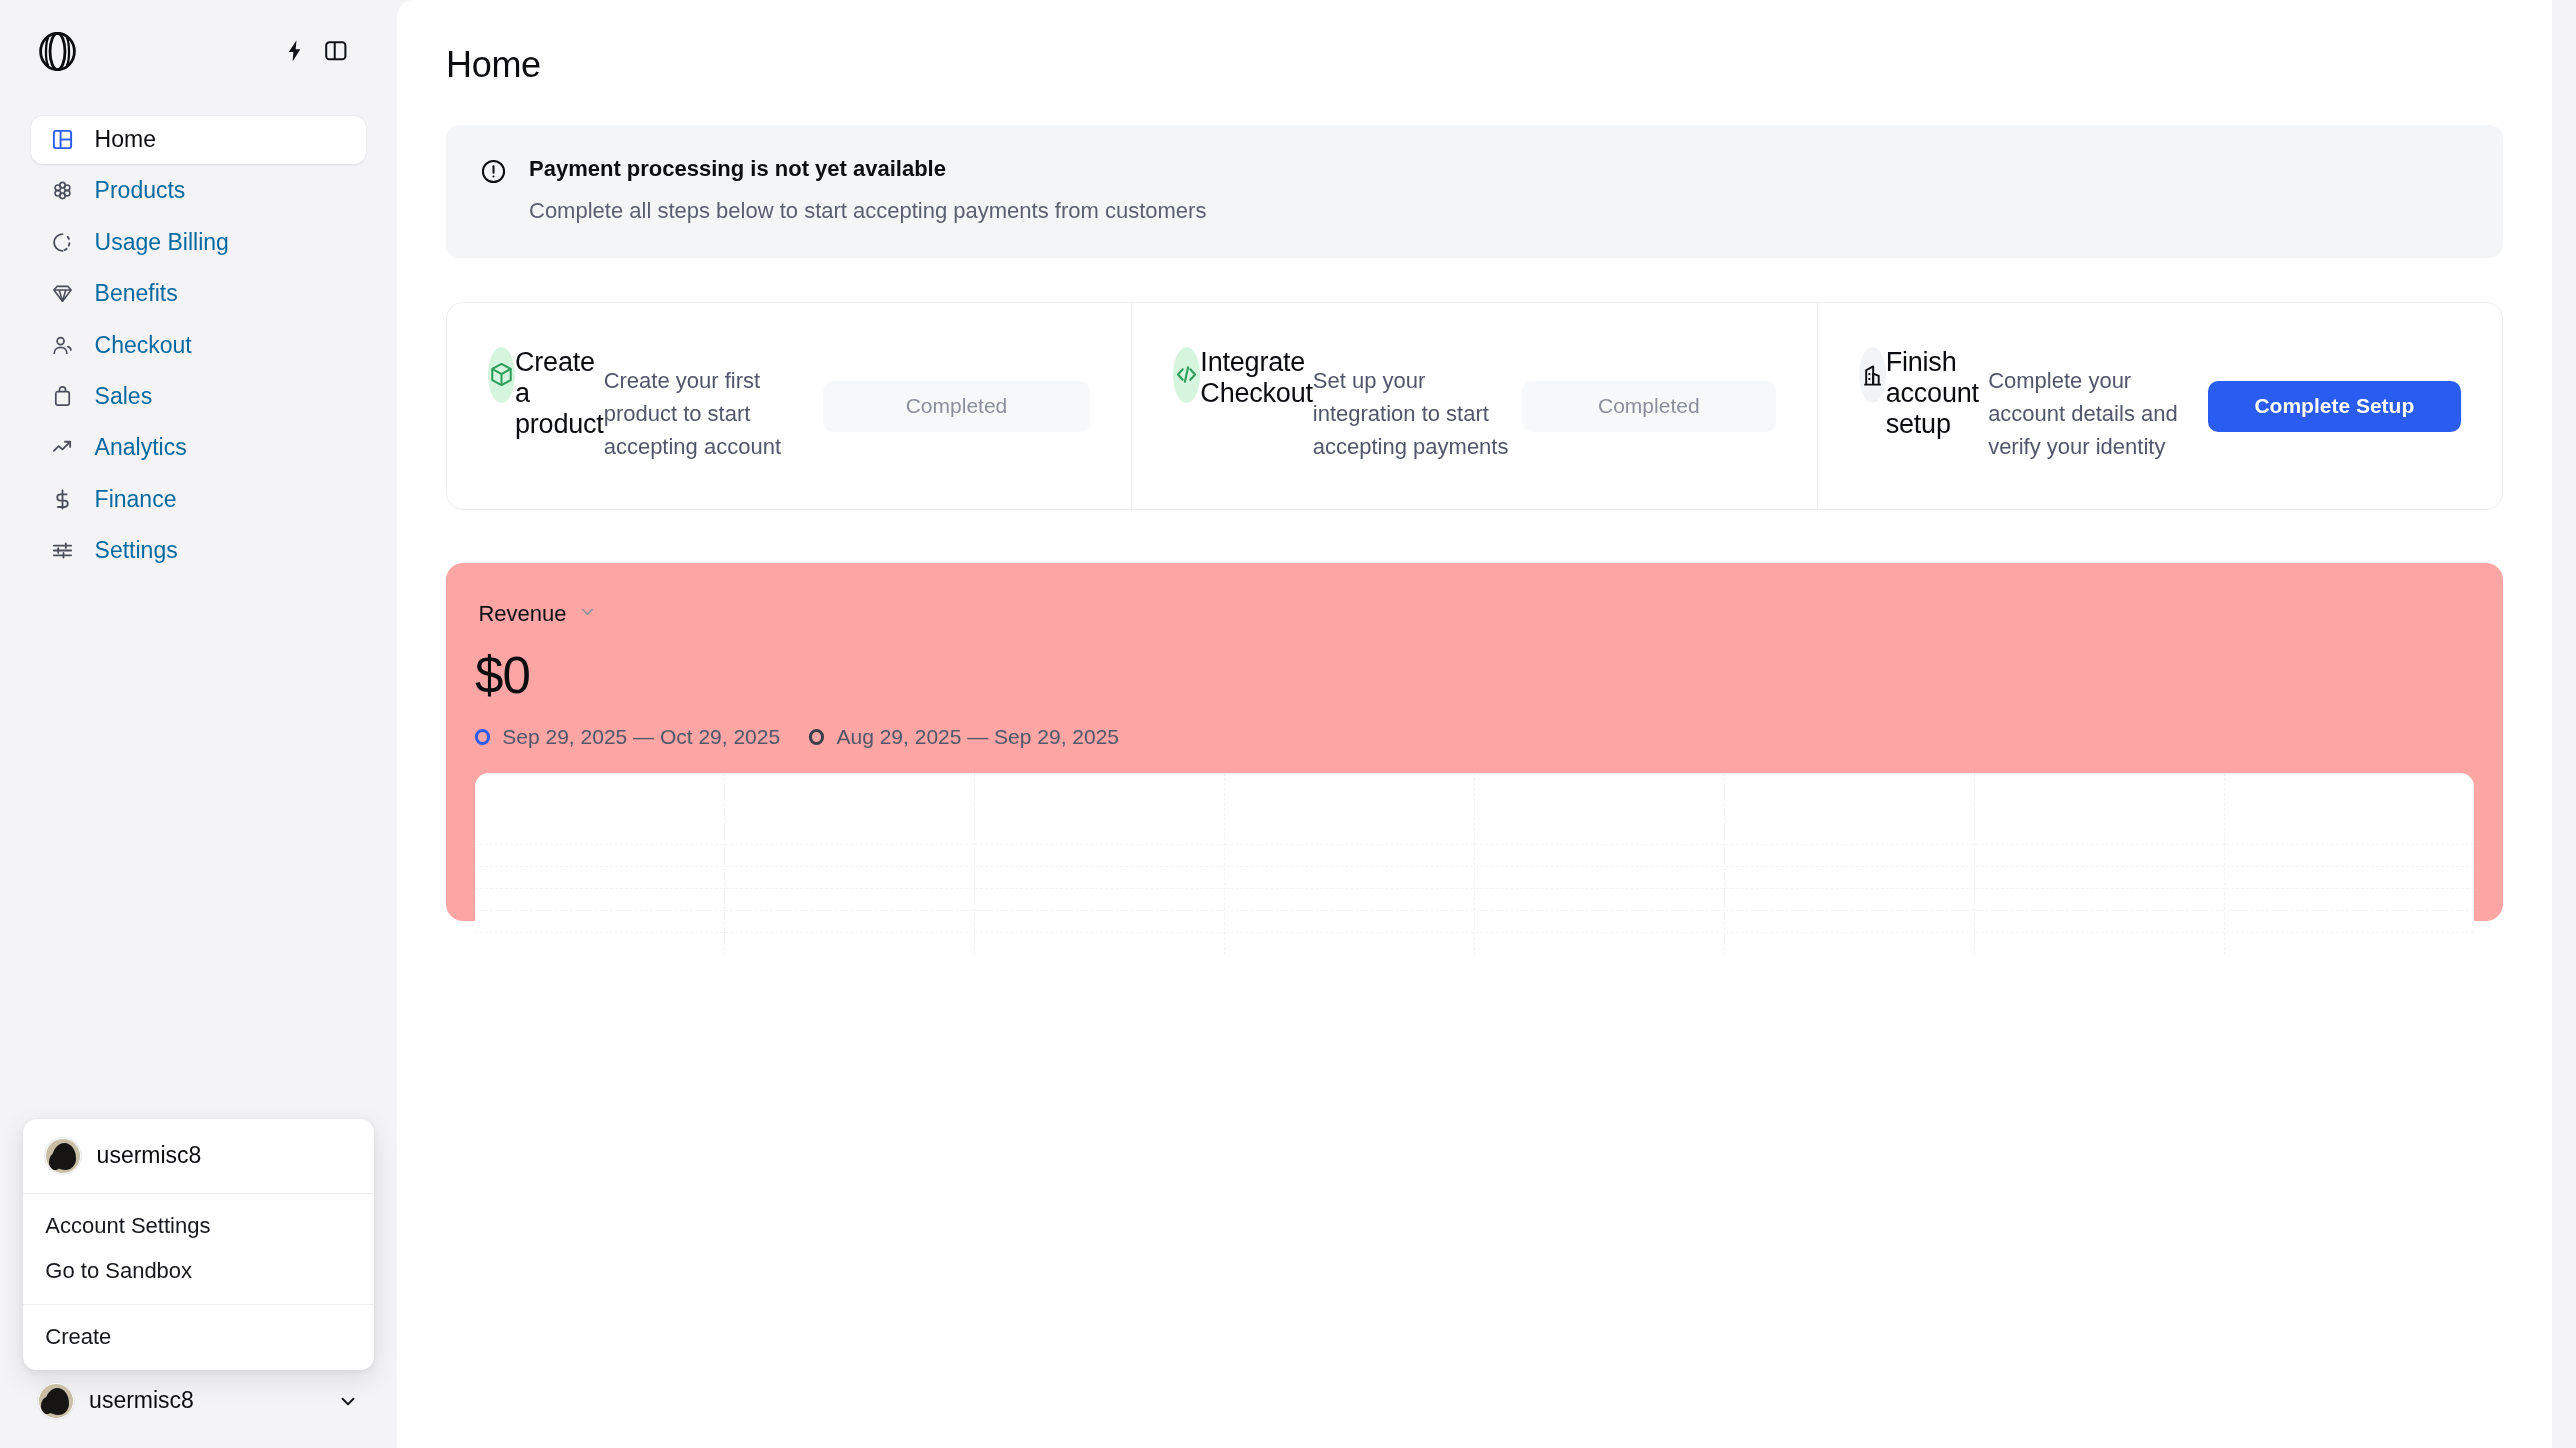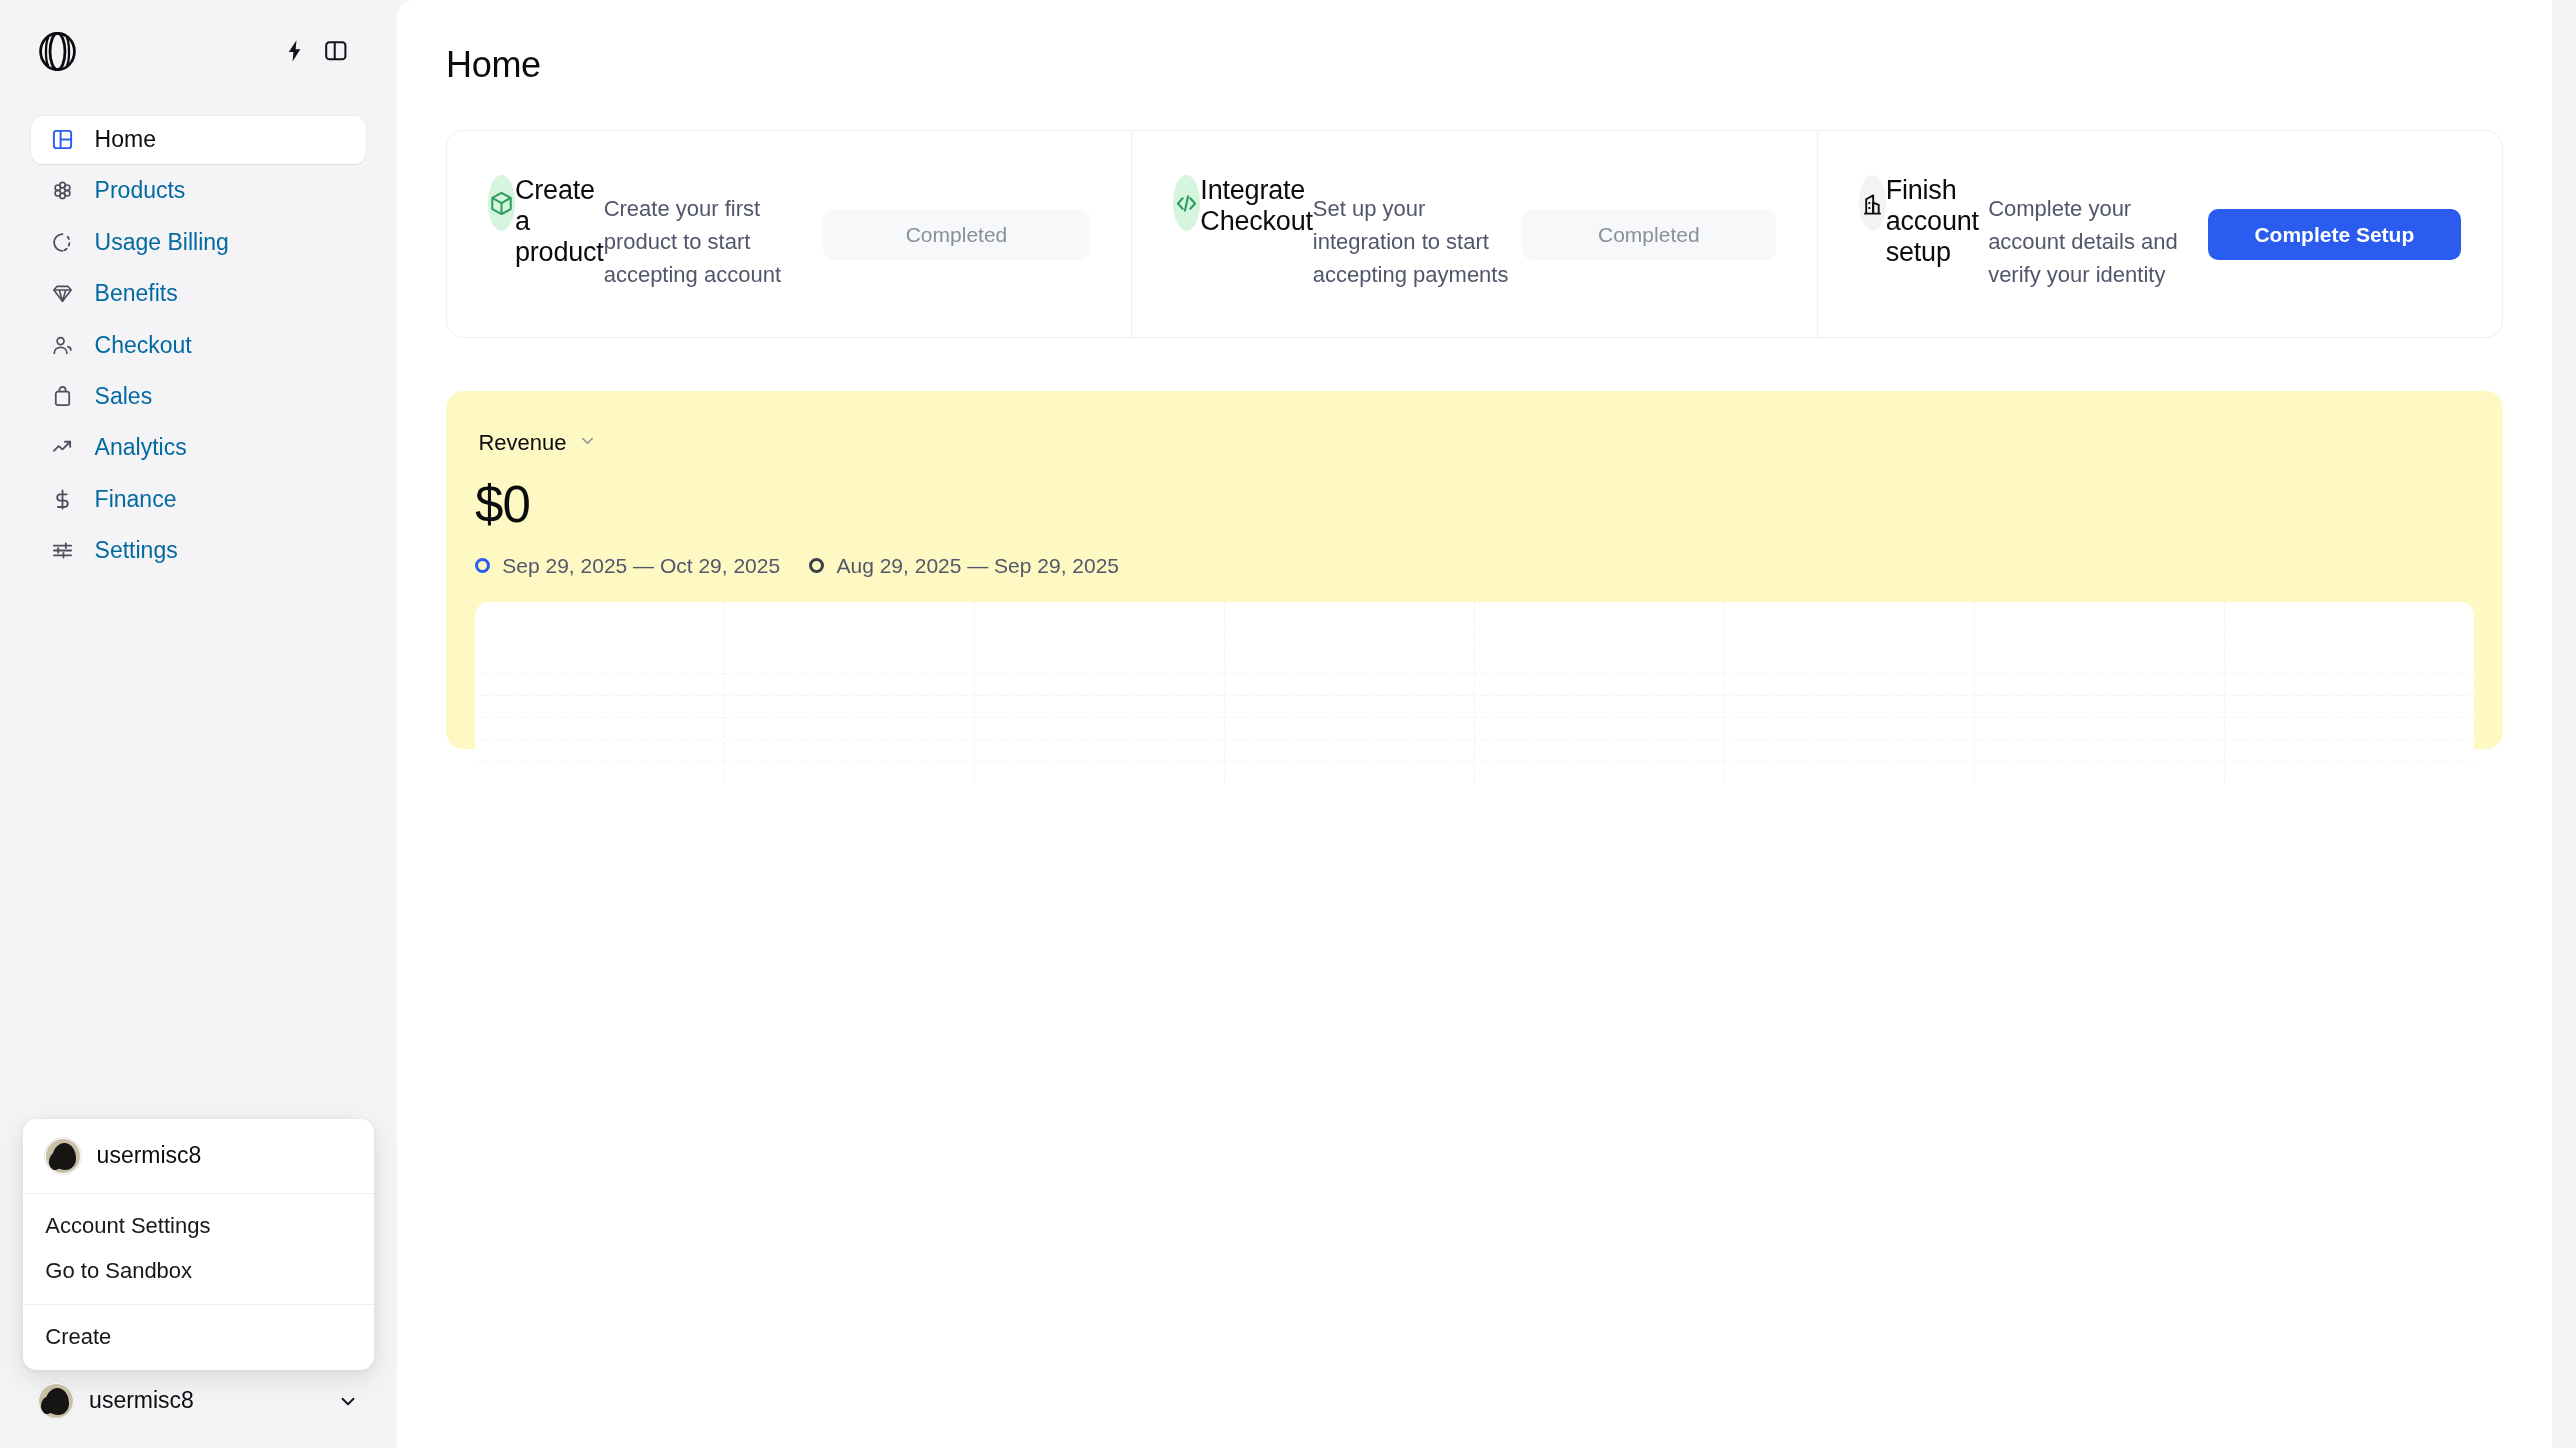--- a/index.html
+++ b/index.html
@@ -170,21 +170,21 @@
     display: flex; align-items: center; justify-content: center;
     font-size: 21px; font-weight: 700;
     border: none; cursor: pointer; width: 100%;
     font-family: "Liberation Sans", sans-serif;
   }
   .ob-btn.done { background: #f7f8f9; color: #8a8f9c; font-weight: 400; }
   .ob-btn.primary { background: #2b5cf0; color: #fff; }
 
   .revenue {
     margin-top: 53px;
-    background: #fef9c3;
+    background: #fca5a5;
     border-radius: 17px;
     padding: 37px 29px 0 29px;
     height: 358px;
   }
   .rev-select {
     display: inline-flex; align-items: center; gap: 12px;
     font-size: 22px; color: #0c0d11; cursor: pointer;
     padding: 1.7px 3.4px;
   }
   .rev-amount {
@@ -372,20 +372,33 @@
         </span>
       </div>
     </div>
   </aside>
 
   <main class="main">
     <div class="main-inner">
 
       <h1 class="page-title">Home</h1>
 
+      <section class="alert">
+        <span class="a-ico">
+          <svg width="27" height="27" viewBox="0 0 24 24" fill="none" stroke="#0c0d11" stroke-width="1.8" stroke-linecap="round">
+            <circle cx="12" cy="12" r="9.4"></circle>
+            <line x1="12" y1="7.3" x2="12" y2="13"></line>
+            <circle cx="12" cy="16.4" r="0.95" fill="#0c0d11" stroke="none"></circle>
+          </svg>
+        </span>
+        <div>
+          <div class="a-title">Payment processing is not yet available</div>
+          <div class="a-sub">Complete all steps below to start accepting payments from customers</div>
+        </div>
+      </section>
 
       <section class="onboard">
 
         <div class="ob-card">
           <div class="ob-ico green">
             <svg width="27" height="27" viewBox="0 0 24 24" fill="none" stroke="#2f9e5c" stroke-width="1.8" stroke-linejoin="round">
               <path d="M12 2.6 20.2 7v10L12 21.4 3.8 17V7L12 2.6z"></path>
               <path d="M3.8 7 12 11.6 20.2 7"></path>
                 <path d="M12 11.6v9.8"></path>
             </svg>

